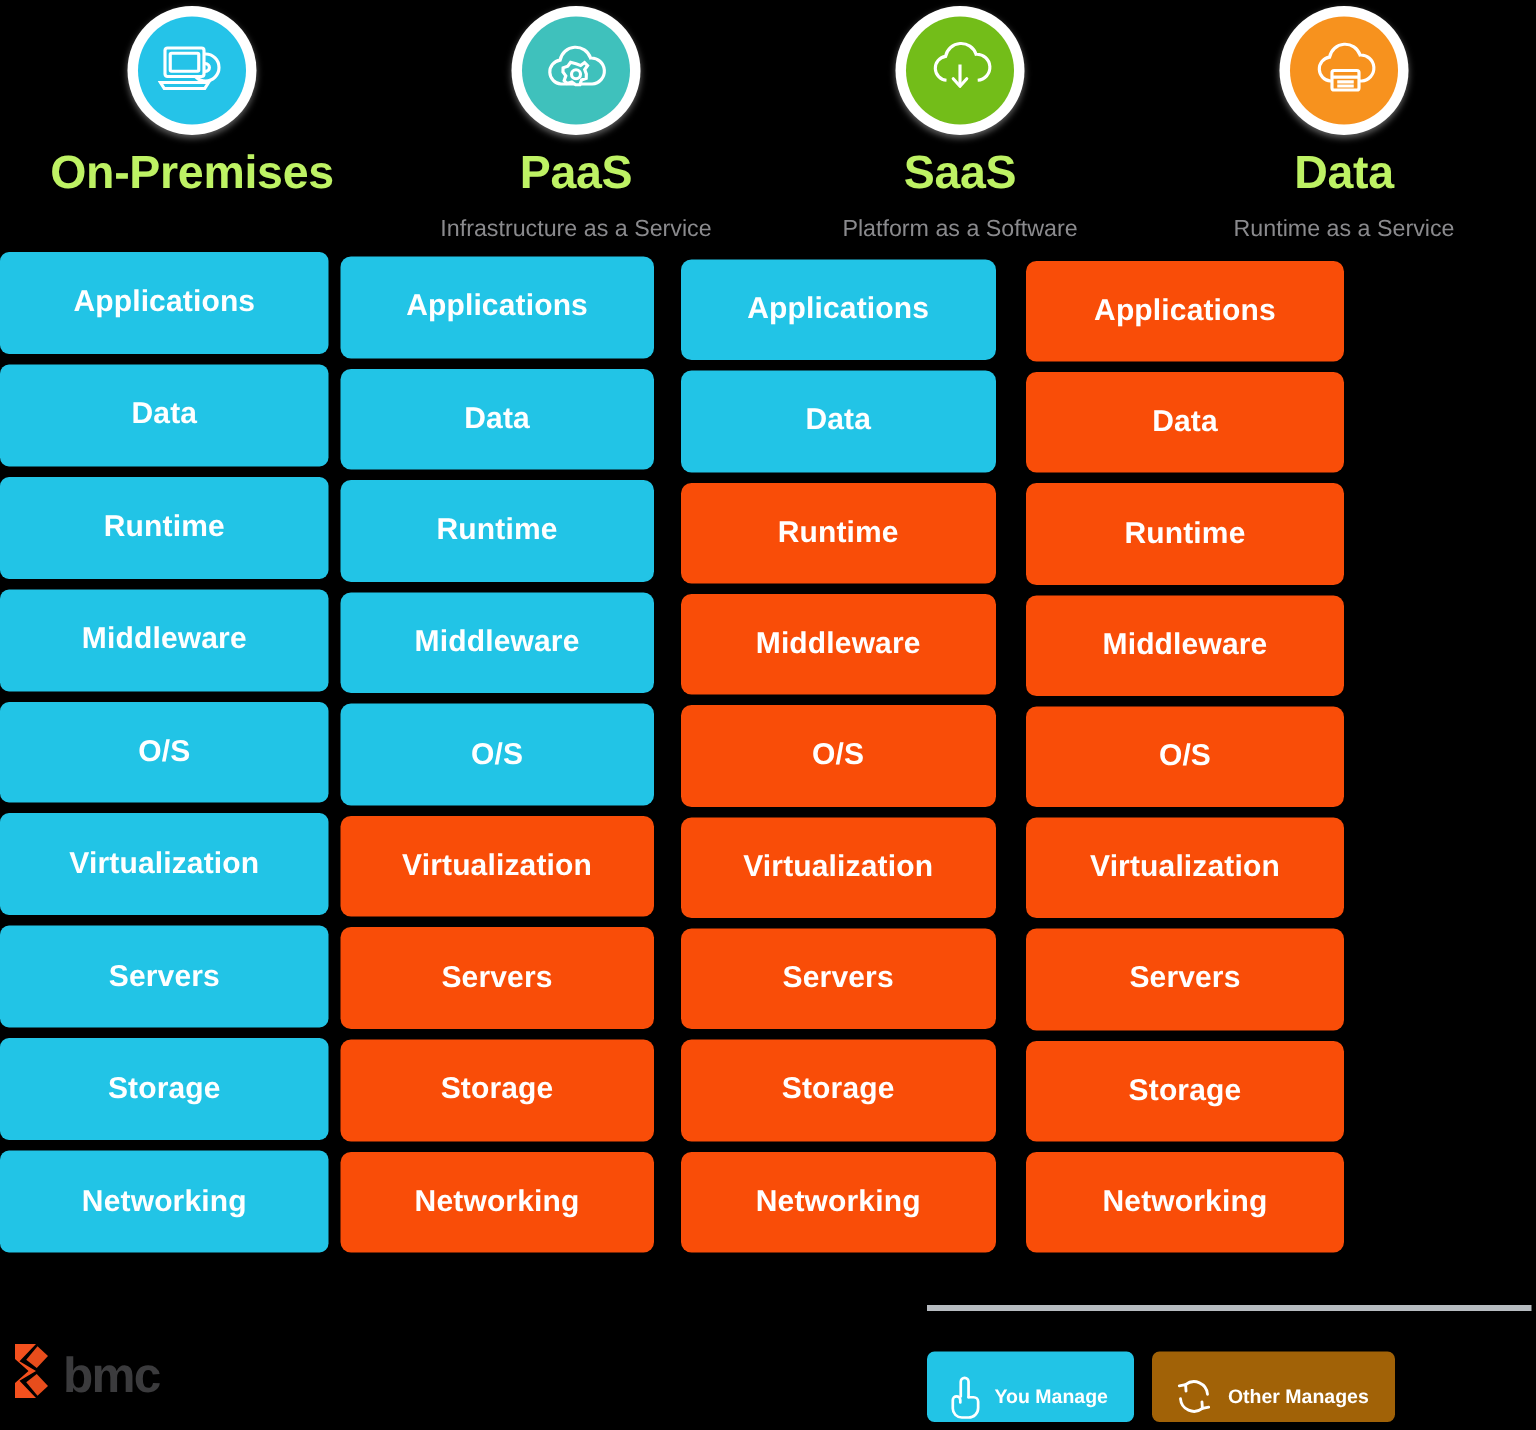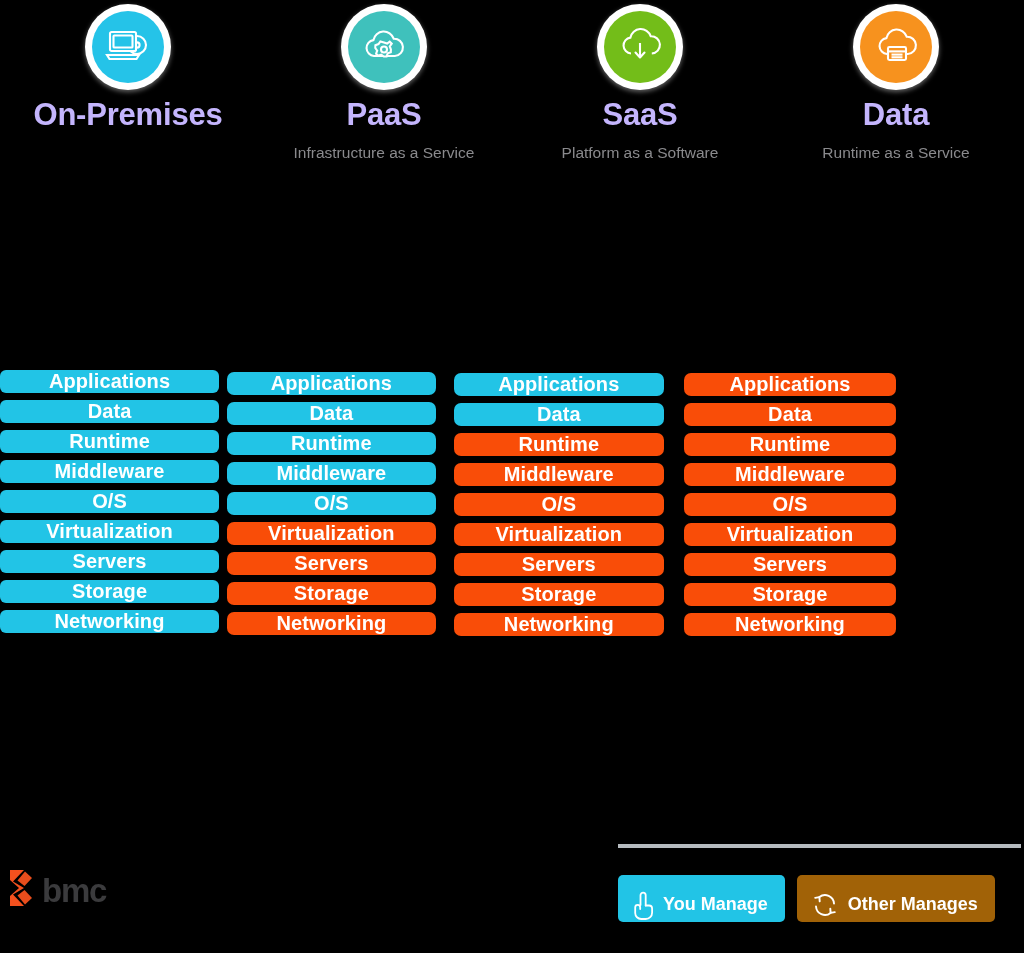--- a/index.html
+++ b/index.html
@@ -49,42 +49,41 @@
     display: flex;
     align-items: center;
     justify-content: center;
   }
   .badge-inner svg { display: block; }
 
   .head-title {
     margin-top: 9px;
     font-size: 31px;
     font-weight: bold;
-    color: #c4b5fd;
+    color: #bef264;
     letter-spacing: -0.2px;
     line-height: 1.05;
     white-space: nowrap;
   }
   .head-sub {
     margin-top: 12px;
     font-size: 15.5px;
     color: #8a8a8d;
     white-space: nowrap;
   }
   .head-sub:empty { display: none; }
 
   
   #matrix {
     position: absolute;
     left: 0;
     top: 168px;
     width: 904px;
     height: 674px;
     display: flex;
-    align-items: center;
   }
   .column {
     display: flex;
     flex-direction: column;
   }
   .col-0 {
     width: 250px;
     padding: 0 0 0 0;
     margin-top: 0px;
   }
@@ -106,21 +105,21 @@
     white-space: nowrap;
   }
   .col-0 .cell { border-radius: 6px; }
   .cell.manage-self  { background: #22c4e6; }
   .cell.manage-other { background: #f94d08; }
 
   
   #footer {
     position: absolute;
     left: 0;
-    top: 834px;
+    top: 860px;
     width: 924px;
     height: 93px;
   }
   #logo {
     position: absolute;
     left: 8px;
     top: 34px;
     display: flex;
     align-items: center;
     gap: 7px;
@@ -148,21 +147,21 @@
     gap: 12px;
   }
   .legend-chip {
     height: 47px;
     display: flex;
     align-items: center;
     gap: 9px;
     padding: 12px 17px 0 14px;
     border-radius: 5px;
     color: #ffffff;
-    font-size: 18px;
+    font-size: 13px;
     font-weight: 600;
     white-space: nowrap;
   }
   .legend-chip.self  { background: #22c4e6; }
   .legend-chip.other { background: #a16207; }
   .legend-chip svg { display: block; flex: none; }
 </style>
 </head>
 <body>
 

